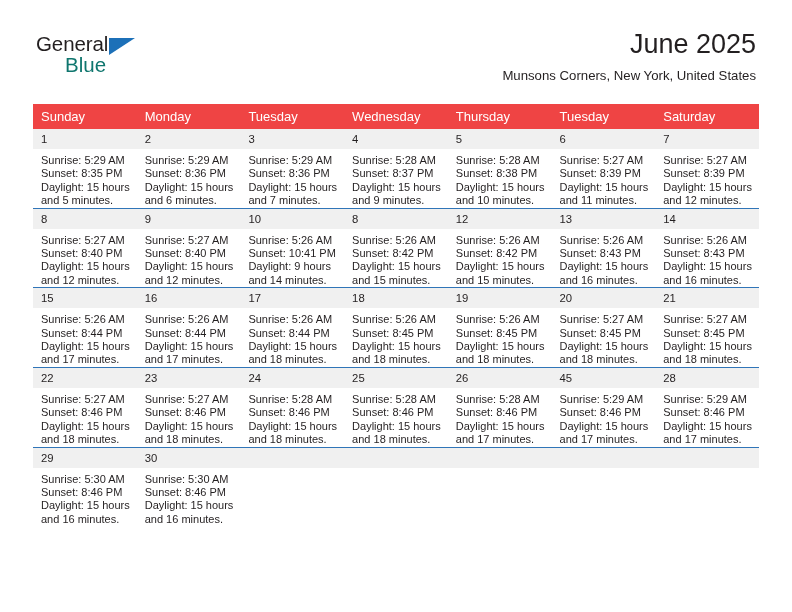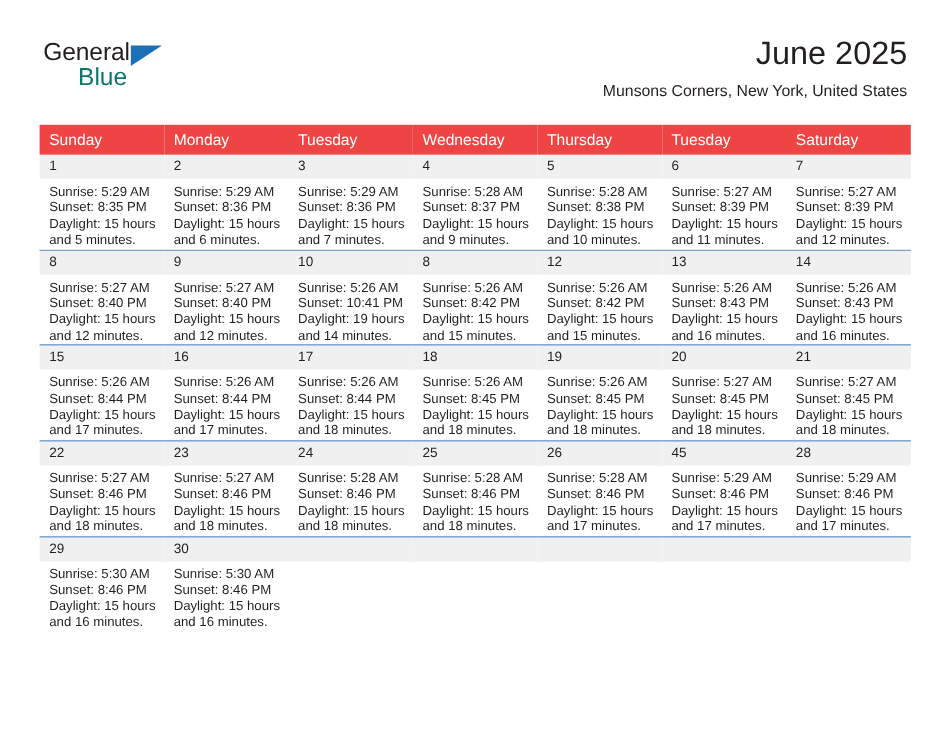--- a/index.html
+++ b/index.html
@@ -262,21 +262,21 @@
             <div>Sunrise: 5:27 AM</div>
             <div>Sunset: 8:40 PM</div>
             <div class="dl">Daylight: 15 hours and 12 minutes.</div>
           </div>
         </td>
         <td>
           <span class="daynum">10</span>
           <div class="details">
             <div>Sunrise: 5:26 AM</div>
             <div>Sunset: 10:41 PM</div>
-            <div class="dl">Daylight: 19 hours and 14 minutes.</div>
+            <div class="dl">Daylight: 9 hours and 14 minutes.</div>
           </div>
         </td>
         <td>
           <span class="daynum">8</span>
           <div class="details">
             <div>Sunrise: 5:26 AM</div>
             <div>Sunset: 8:42 PM</div>
             <div class="dl">Daylight: 15 hours and 15 minutes.</div>
           </div>
         </td>

